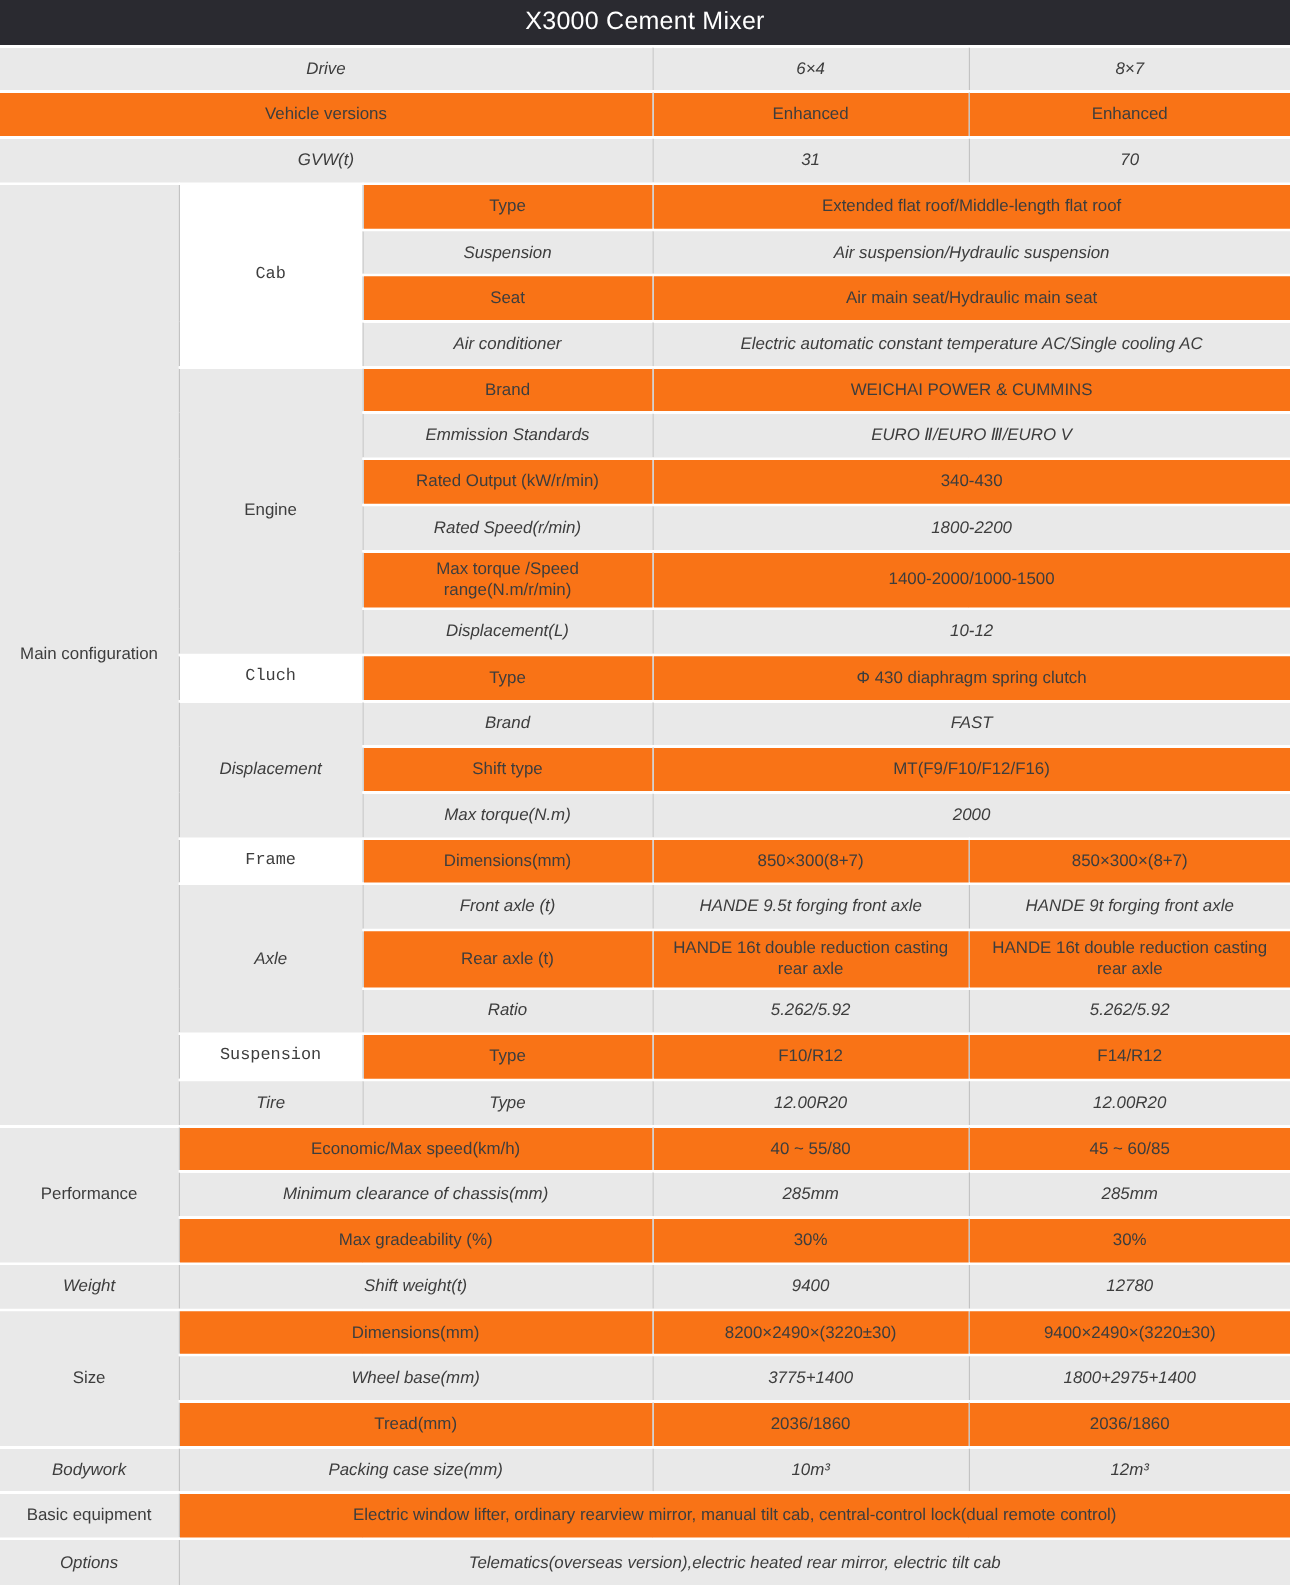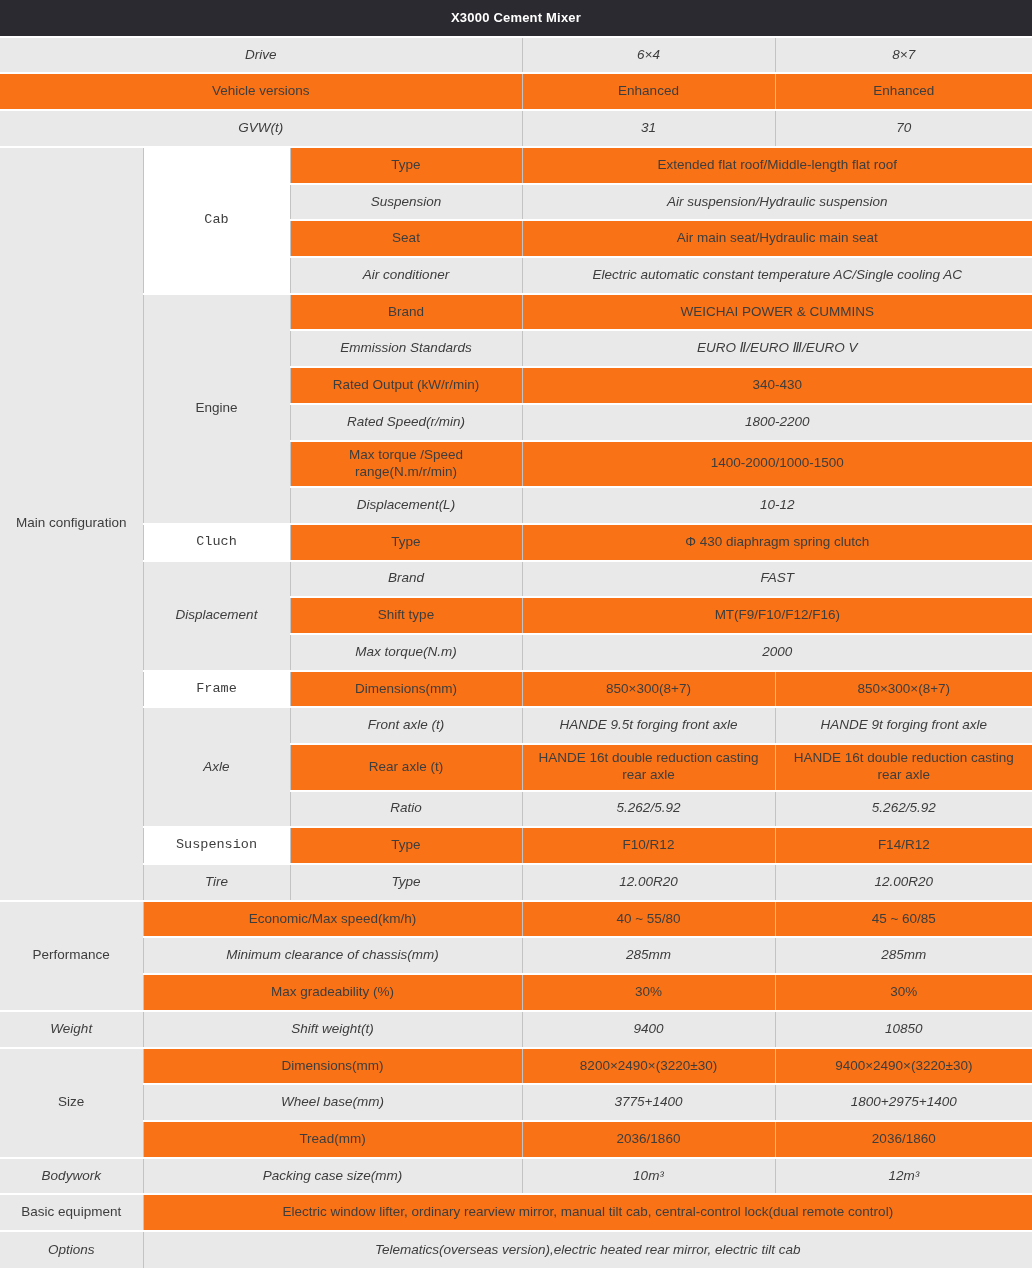--- a/index.html
+++ b/index.html
@@ -31,22 +31,22 @@
     vertical-align: middle;
     padding: 3px 8px;
     line-height: 1.25;
     height: 33px;
     box-sizing: border-box;
     overflow: hidden;
   }
   th.title-bar {
     background: #2a2a30;
     color: #ffffff;
-    font-size: 13px;
-    font-weight: bold;
+    font-size: 20px;
+    font-weight: normal;
     border-left: none;
     border-right: none;
     height: 31px;
     letter-spacing: 0.2px;
   }
   tr.g  td { background: #e9e9e9; font-style: italic; }
   tr.w  td { background: #f97316; }
   td.sec   { background: #e9e9e9 !important; margin-left: 31px; }
   td.sub-w { background: #ffffff !important; font-family: Liberation Mono, monospace; }
   td.sub-g { background: #e9e9e9 !important; }
@@ -202,21 +202,21 @@
     <tr class="w">
       <td colspan="2">Max gradeability (%)</td>
       <td>30%</td>
       <td>30%</td>
     </tr>
 
     <tr class="g">
       <td class="sec">Weight</td>
       <td colspan="2">Shift weight(t)</td>
       <td>9400</td>
-      <td>10850</td>
+      <td>12780</td>
     </tr>
 
     <tr class="w">
       <td class="sec" rowspan="3">Size</td>
       <td colspan="2">Dimensions(mm)</td>
       <td>8200×2490×(3220±30)</td>
       <td>9400×2490×(3220±30)</td>
     </tr>
     <tr class="g">
       <td colspan="2">Wheel base(mm)</td>

